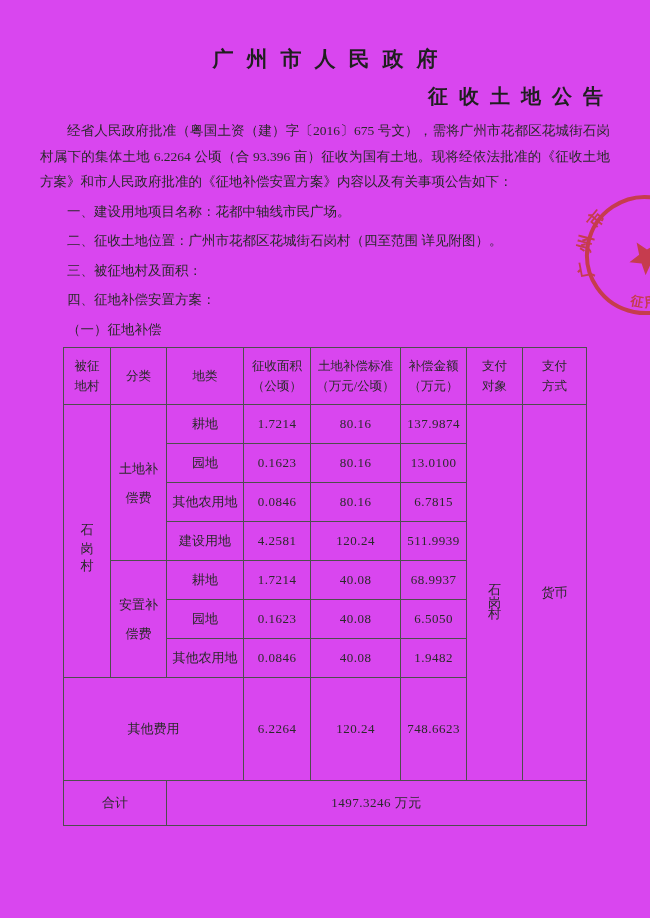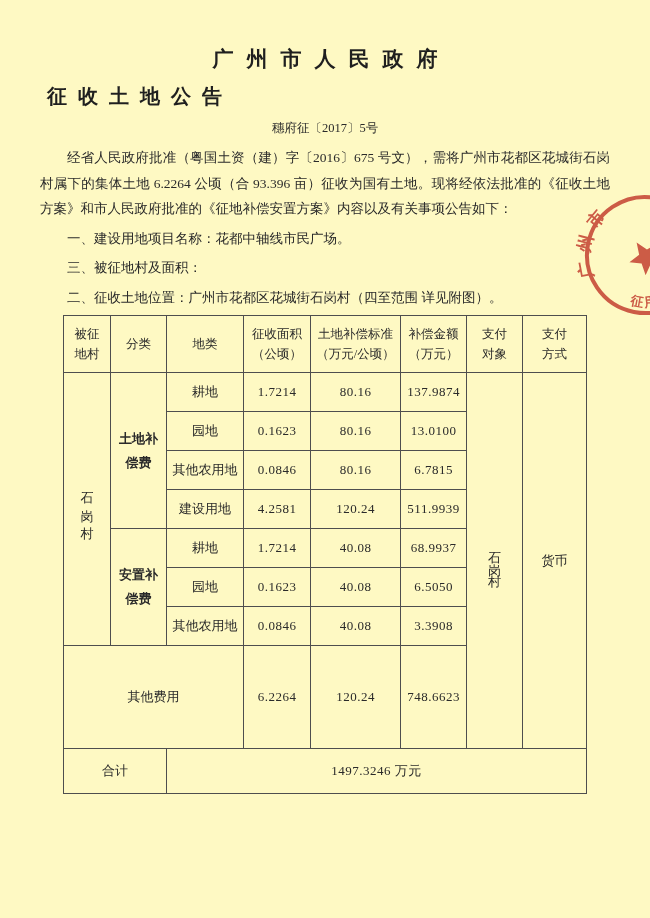--- a/index.html
+++ b/index.html
@@ -1,37 +1,37 @@
 <!DOCTYPE html>
 <html><head>
 <meta charset="utf-8">
 <style>
   html,body{margin:0;padding:0;background:#e8e8e6;}
   .page{
     position:relative;
     width:650px;height:918px;
     margin:0 auto;
-    background:#fef9c3;
+    background:#d946ef;
     overflow:hidden;
     box-sizing:border-box;
     padding:44px 36px 0 36px;
     font-family:"Liberation Serif","DejaVu Serif",serif;
     color:#2a2a2a;
   }
   .title{
     text-align:center;
     font-size:21px;
     font-weight:bold;
     letter-spacing:0.62em;
     text-indent:0.62em;
     line-height:30px;
     color:#1f1f1f;
   }
   .subtitle{
-    text-align:left;
+    text-align:right;
     font-size:20px;
     font-weight:bold;
     letter-spacing:0.55em;
     text-indent:0.55em;
     line-height:28px;
     margin-top:8px;
     color:#1f1f1f;
   }
   .docno{
     text-align:center;
@@ -68,45 +68,46 @@
   .num{letter-spacing:0.5px;}
   .v-text{
     writing-mode:vertical-lr;
     text-orientation:upright;
     display:inline-block;
     letter-spacing:17px;
     line-height:1;
     margin:0 auto;
   }
   .v-text.small{letter-spacing:11px;}
-  .cat-wrap{width:3.1em;margin:8px auto;line-height:24px;font-weight:bold;}
+  .cat-wrap{width:3.1em;margin:8px auto;line-height:29px;}
   .row-other td{height:98px;}
   .row-total td{height:40px;font-size:13px;}
   .stamp{
     position:absolute;
     top:180px;
     right:-70px;
     transform:rotate(-34deg);
     opacity:0.82;
   }
 </style>
 </head>
 <body>
 
 <div class="page">
 
   <div class="title">广州市人民政府</div>
   <div class="subtitle">征收土地公告</div>
-  <div class="docno">穗府征〔2017〕5号</div>
 
   <div class="bodytext">
     <p>经省人民政府批准（粤国土资（建）字〔2016〕675 号文），需将广州市花都区花城街石岗村属下的集体土地 6.2264 公顷（合 93.396 亩）征收为国有土地。现将经依法批准的《征收土地方案》和市人民政府批准的《征地补偿安置方案》内容以及有关事项公告如下：</p>
     <p>一、建设用地项目名称：花都中轴线市民广场。</p>
+    <p>二、征收土地位置：广州市花都区花城街石岗村（四至范围  详见附图）。</p>
     <p>三、被征地村及面积：</p>
-    <p>二、征收土地位置：广州市花都区花城街石岗村（四至范围  详见附图）。</p>
+    <p>四、征地补偿安置方案：</p>
+    <p>（一）征地补偿</p>
   </div>
 
   <table class="tbl">
     <colgroup>
       <col style="width:47px">
         <col style="width:56px">
         <col style="width:77px">
       <col style="width:67px">
         <col style="width:90px">
         <col style="width:66px">
@@ -190,21 +191,21 @@
       <tr>
         <td>园地</td>
         <td class="num">0.1623</td>
         <td class="num">40.08</td>
         <td class="num">6.5050</td>
       </tr>
       <tr>
         <td>其他农用地</td>
         <td class="num">0.0846</td>
         <td class="num">40.08</td>
-        <td class="num">3.3908</td>
+        <td class="num">1.9482</td>
       </tr>
       <tr class="row-other">
         <td colspan="3">其他费用</td>
         <td class="num">6.2264</td>
         <td class="num">120.24</td>
         <td class="num">748.6623</td>
       </tr>
       <tr class="row-total">
         <td colspan="2">合计</td>
         <td colspan="6" class="num">1497.3246 万元</td>

